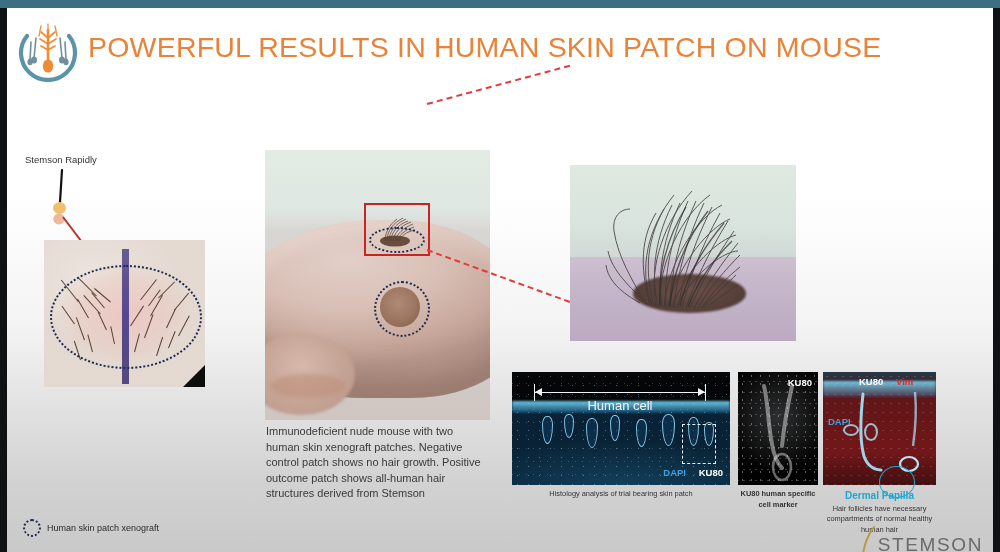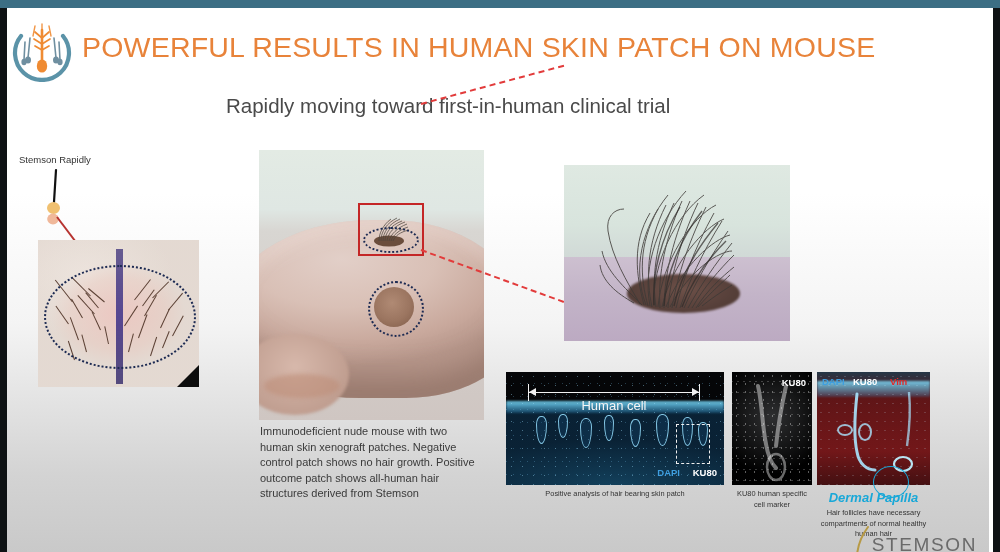--- a/index.html
+++ b/index.html
@@ -38,21 +38,21 @@
   .edge-right {
     position: absolute;
     right: 0; top: 8px;
     width: 7px; height: 544px;
     background: #0e1214;
   }
 
   
   #canvas {
     position: absolute;
-    left: 1px; top: 8px;
+    left: 7px; top: 8px;
     width: 988px; height: 544px;
     background: linear-gradient(to bottom, #ffffff 0%, #ffffff 34%, #f4f4f4 58%, #d3d3d3 86%, #c9c9c9 100%);
     overflow: hidden;
   }
 
   
   .logo-mark {
     position: absolute;
     left: 8px; top: 8px;
     width: 66px; height: 66px;
@@ -311,39 +311,38 @@
     width: 32px; height: 38px;
     border: 1.3px dashed #efefef;
   }
 
   .histo-tag {
     position: absolute;
     font-size: 9.5px;
     font-weight: 700;
     white-space: nowrap;
   }
-  .tag-dapi   { color: #3f9fe0; }
+  .tag-dapi   { color: #3f9fe0; margin-top: 40px; }
   .tag-ku80   { color: #ffffff; }
   .tag-vim    { color: #e02a2a; }
 
   .histo-caption {
     position: absolute;
     font-size: 7.4px;
     line-height: 1.45;
     color: #333;
     text-align: center;
   }
   .cap-1 { left: 505px; top: 481px; width: 218px; }
-  .cap-2 { left: 731px; top: 481px; width: 80px; }
+  .cap-2 { left: 731px; top: 481px; width: 80px; font-weight: bold; }
   .cap-3 { left: 816px; top: 481px; width: 113px; }
   .dermal-papilla-label {
     color: #19a8d8;
     font-weight: 700;
-    font-size: 13px;
-    font-style: italic;
+    font-size: 10px;
   }
   .dp-circle {
     position: absolute;
     left: 872px; top: 458px;
     width: 34px; height: 30px;
     border: 1.6px solid #19a8d8;
     border-radius: 50%;
   }
 
   
@@ -402,21 +401,20 @@
         <path d="M45 22 L47 42 M50 26 L51 44" stroke="#6f8fa0" stroke-width="1.6" stroke-linecap="round" fill="none"></path>
         <ellipse cx="19" cy="44" rx="3" ry="3.6" fill="#6f8fa0"></ellipse>
         <ellipse cx="15" cy="46" rx="2.6" ry="3.2" fill="#6f8fa0"></ellipse>
         <ellipse cx="47" cy="44" rx="3" ry="3.6" fill="#6f8fa0"></ellipse>
         <ellipse cx="51" cy="46" rx="2.6" ry="3.2" fill="#6f8fa0"></ellipse>
         <path d="M26 10 L24 20 M33 8 L33 18 M40 10 L42 20" stroke="#ef8b33" stroke-width="1.4" stroke-linecap="round" fill="none" opacity="0.9"></path>
       </svg>
     </div>
 
     <div class="slide-title">POWERFUL RESULTS IN HUMAN SKIN PATCH ON MOUSE</div>
-    <div class="slide-subtitle">Rapidly moving toward first-in-human clinical trial</div>
 
     <div class="stemson-product-label">Stemson Rapidly</div>
 
     <div class="follicle-icon">
       <svg viewBox="0 0 24 62" width="24" height="62" aria-hidden="true">
         <path d="M13 2 L11 34" stroke="#111111" stroke-width="2.2" stroke-linecap="round" fill="none"></path>
         <ellipse cx="10.5" cy="40" rx="6.5" ry="6" fill="#f0c070"></ellipse>
         <ellipse cx="10" cy="51" rx="5.8" ry="5.4" fill="#f0b89a"></ellipse>
       </svg>
     </div>
@@ -602,27 +600,31 @@
           <path d="M92 20 C94 40, 92 60, 90 74" stroke="rgba(170,230,255,0.7)" stroke-width="2.4" fill="none"></path>
         </svg>
         <div class="histo-tag tag-dapi" style="left:5px; top:4px;">DAPI</div>
         <div class="histo-tag tag-ku80" style="left:36px; top:4px;">KU80</div>
         <div class="histo-tag tag-vim" style="left:73px; top:4px;">Vim</div>
       </div>
     </div>
 
     <div class="dp-circle"></div>
 
-    <div class="histo-caption cap-1">Positive analysis of hair bearing skin patch</div>
+    <div class="histo-caption cap-1">Histology analysis of trial bearing skin patch</div>
     <div class="histo-caption cap-2">KU80 human specific cell marker</div>
     <div class="histo-caption cap-3">
       <div class="dermal-papilla-label">Dermal Papilla</div>
       <div>Hair follicles have necessary compartments of normal healthy human hair</div>
     </div>
 
+    <div class="legend">
+      <div class="legend-dot"></div>
+      <div class="legend-text">Human skin patch xenograft</div>
+    </div>
 
     <div class="brand">
       <svg class="brand-swoosh" viewBox="0 0 14 30" width="14" height="30">
         <path d="M12 1 C6 9, 2 18, 1 29" stroke="#b79a45" stroke-width="2" fill="none" stroke-linecap="round"></path>
       </svg>
       <div class="brand-word">STEMSON</div>
     </div>
 
   </div>
 

